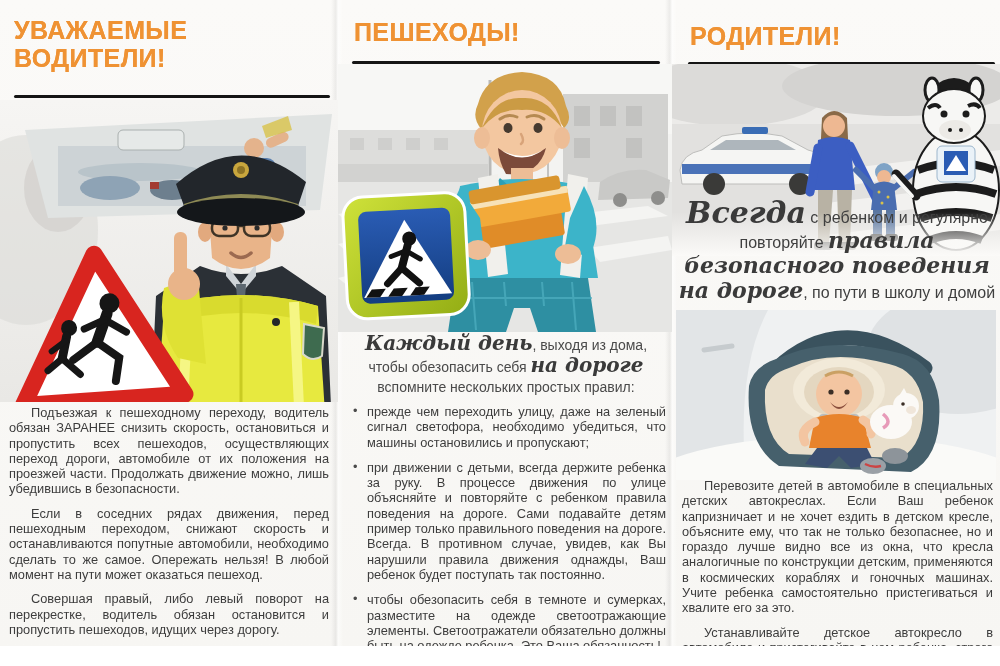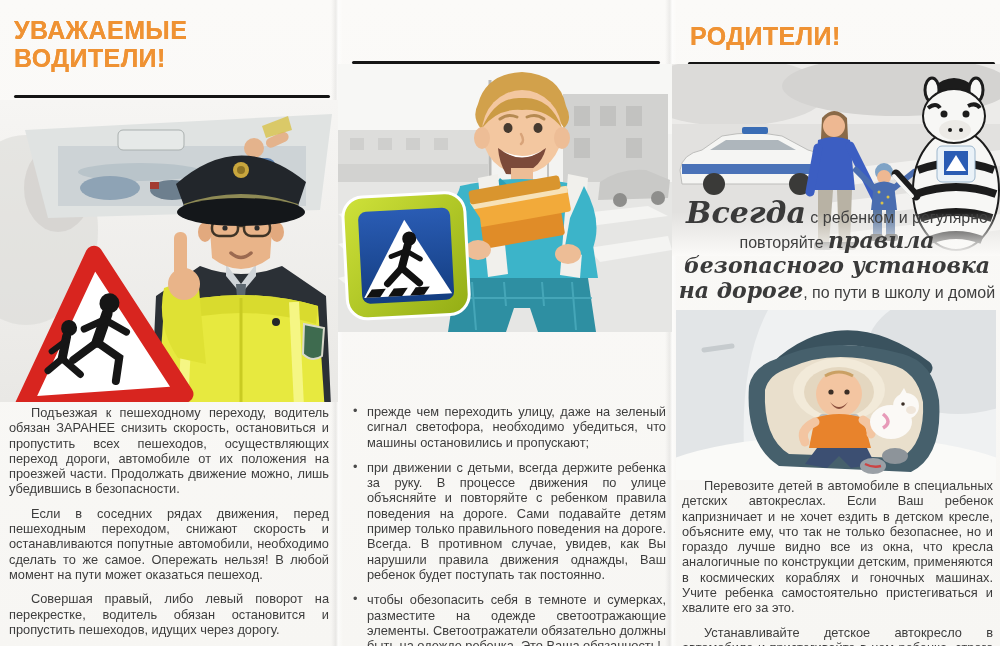--- a/index.html
+++ b/index.html
@@ -155,20 +155,21 @@
     </svg>
   </div>
 
   <div id="drivers-text">
     <p class="body-par">Подъезжая к пешеходному переходу, водитель обязан ЗАРАНЕЕ снизить скорость, остановиться и пропустить всех пешеходов, осуществляющих переход дороги, автомобиле от их положения на проезжей части. Продолжать движение можно, лишь убедившись в безопасности.</p>
     <p class="body-par">Если в соседних рядах движения, перед пешеходным переходом, снижают скорость и останавливаются попутные автомобили, необходимо сделать то же самое. Опережать нельзя! В любой момент на пути может оказаться пешеход.</p>
     <p class="body-par">Совершая правый, либо левый поворот на перекрестке, водитель обязан остановится и пропустить пешеходов, идущих через дорогу.</p>
     <p class="body-par">В жилых зонах и дворах жилых домов пешеходы пользуются приоритетом в движении.</p>
   </div>
 
+  <h1 class="col-title" id="title-pedestrians">ПЕШЕХОДЫ!</h1>
   <div class="rule" id="rule-pedestrians"></div>
 
   <div class="photo" id="photo-boy">
     <svg viewBox="0 0 334 268">
       <defs>
         <linearGradient id="gLime2" x1="0" y1="0" x2="1" y2="1">
           <stop offset="0" stop-color="#cfe23a"></stop>
             <stop offset="1" stop-color="#93ad14"></stop>
         </linearGradient>
         <linearGradient id="gBlue2" x1="0" y1="0" x2="0" y2="1">
@@ -267,20 +268,21 @@
         </g>
         <g fill="#111111">
           <path d="M25,93 l14,0 l-6,8 l-14,0 z"></path>
           <path d="M47,93 l14,0 l-6,8 l-14,0 z"></path>
           <path d="M69,93 l14,0 l-6,8 l-14,0 z"></path>
         </g>
       </g>
     </svg>
   </div>
 
+  <div id="ped-intro"><span class="script script-sm">Каждый день</span><span>, выходя из дома, чтобы обезопасить себя </span><span class="script script-sm">на дороге</span><span> вспомните нескольких простых правил:</span></div>
 
   <div id="ped-bullets">
     <div class="bullet">прежде чем переходить улицу, даже на зеленый сигнал светофора, необходимо убедиться, что машины остановились и пропускают;</div>
     <div class="bullet">при движении с детьми, всегда держите ребенка за руку. В процессе движения по улице объясняйте и повторяйте с ребенком правила поведения на дороге. Сами подавайте детям пример только правильного поведения на дороге. Всегда. В противном случае, увидев, как Вы нарушили правила движения однажды, Ваш ребенок будет поступать так постоянно.</div>
     <div class="bullet">чтобы обезопасить себя в темноте и сумерках, разместите на одежде светоотражающие элементы. Светоотражатели обязательно должны быть на одежде ребенка. Это Ваша обязанность!</div>
   </div>
 
   <h1 class="col-title" id="title-parents">РОДИТЕЛИ!</h1>
   <div class="rule" id="rule-parents"></div>
 
@@ -360,21 +362,21 @@
         <rect x="27" y="68" width="38" height="36" rx="5" fill="#eaf2f8" stroke="#9cb6cc"></rect>
         <rect x="34" y="73" width="24" height="24" fill="#2a5cb4"></rect>
         <path d="M46,77 L56,93 L36,93 Z" fill="#ffffff"></path>
         <path d="M6,118 L-14,96" stroke="#1c1c1c" stroke-width="9" stroke-linecap="round" fill="none"></path>
         <path d="M2,118 L-16,98" stroke="#f7f7f5" stroke-width="4" stroke-linecap="round" fill="none"></path>
       </g>
       <rect y="148" width="328" height="44" fill="url(#gFade3)"></rect>
     </svg>
   </div>
 
-  <div id="par-intro"><span class="script script-lg">Всегда</span><span> с ребенком и регулярно повторяйте </span><span class="script script-md">правила безопасного установка на дороге</span><span>, по пути в школу и домой или просто при прогулке по улице.</span><span class="intro-line2">Будьте примером для своего ребенка.</span></div>
+  <div id="par-intro"><span class="script script-lg">Всегда</span><span> с ребенком и регулярно повторяйте </span><span class="script script-md">правила безопасного поведения на дороге</span><span>, по пути в школу и домой или просто при прогулке по улице.</span><span class="intro-line2">Будьте примером для своего ребенка.</span></div>
 
   <div class="photo" id="photo-baby">
     <svg viewBox="0 0 320 170">
       <rect width="320" height="170" fill="#eff1f2"></rect>
       <path d="M0,0 L92,0 Q60,60 70,170 L0,170 Z" fill="#e2e5e7"></path>
       <line x1="28" y1="40" x2="56" y2="36" stroke="#c6cbce" stroke-width="5" stroke-linecap="round"></line>
       <ellipse cx="282" cy="42" rx="92" ry="62" fill="#dfe2e4"></ellipse>
       <ellipse cx="160" cy="176" rx="195" ry="50" fill="#fafaf8"></ellipse>
       <g transform="translate(55,4)">
         <path d="M26,76 Q100,-16 194,54" fill="none" stroke="#3a525e" stroke-width="15" stroke-linecap="round"></path>

